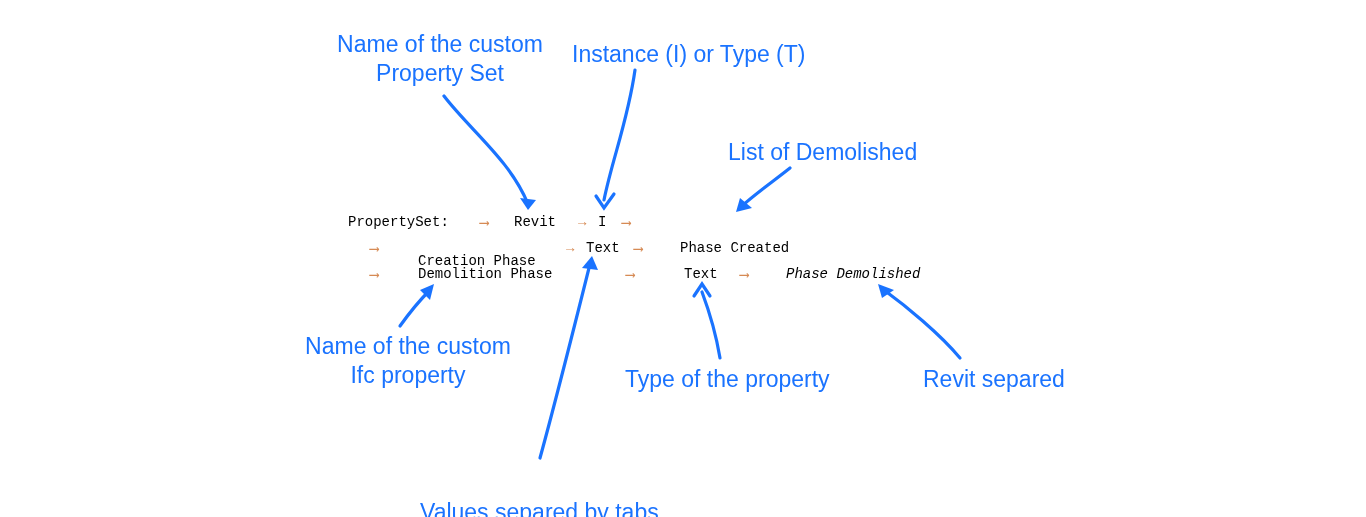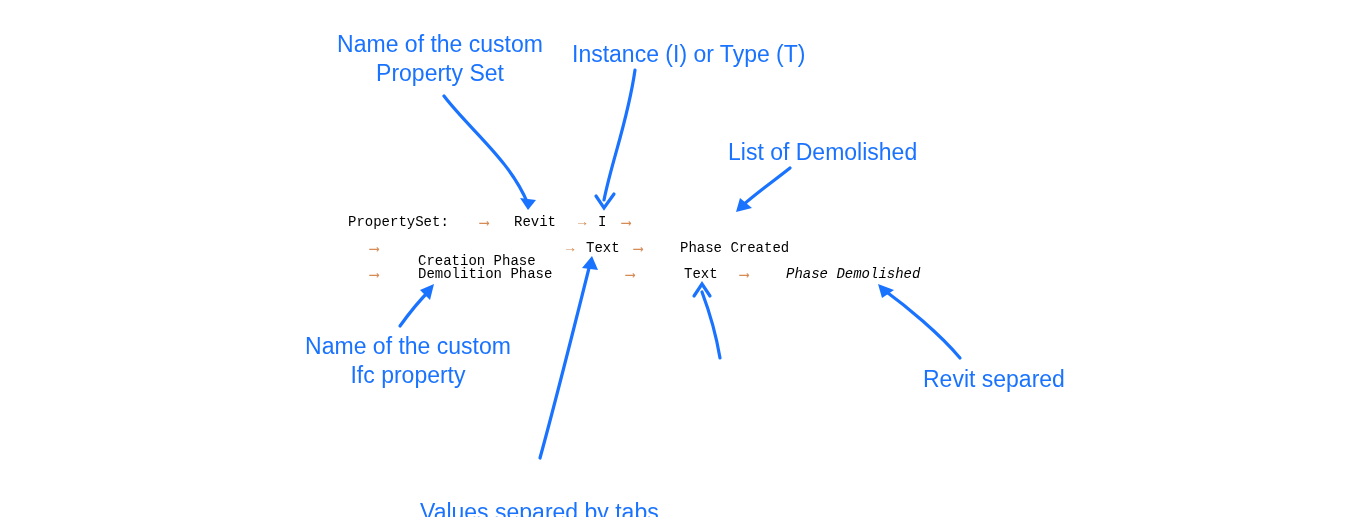--- a/index.html
+++ b/index.html
@@ -64,20 +64,21 @@
 
   <div class="annot" style="left:572px; top:40px;">Instance (I) or Type (T)</div>
 
   <div class="annot" style="left:728px; top:138px;">List of Demolished</div>
 
   <div class="annot" style="left:288px; top:332px; width:240px;">Name of the custom
 Ifc property</div>
 
   <div class="annot" style="left:420px; top:466px;margin-top:32px;">Values separed by tabs</div>
 
+  <div class="annot" style="left:625px; top:365px;">Type of the property</div>
 
   <div class="annot" style="left:923px; top:365px;">Revit separed</div>
 
   <span class="code" style="left:348px; top:214px;">PropertySet:</span>
   <span class="code tab" style="left:480px; top:214px;">⟶</span>
   <span class="code" style="left:514px; top:214px;">Revit</span>
   <span class="code tab" style="left:578px; top:214px;">→</span>
   <span class="code" style="left:598px; top:214px;">I</span>
   <span class="code tab" style="left:622px; top:214px;">⟶</span>
 

